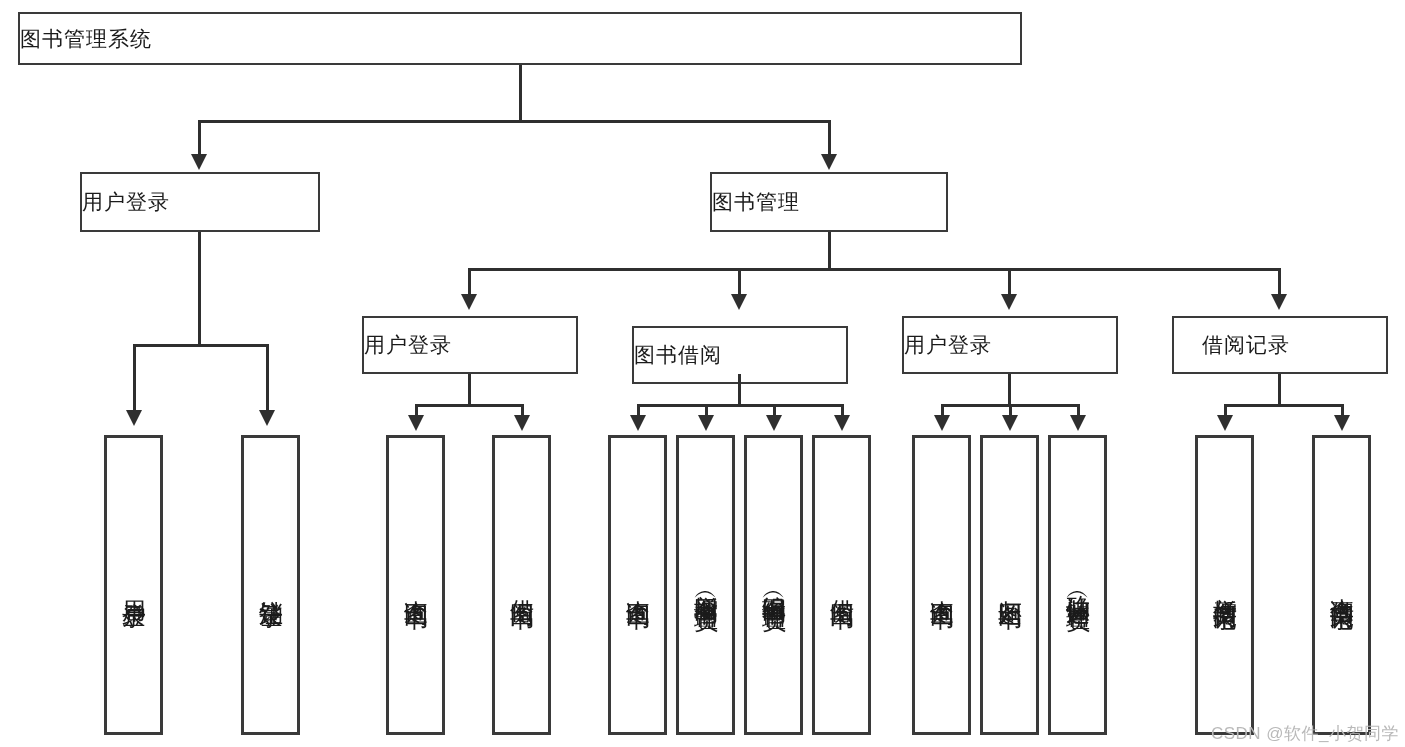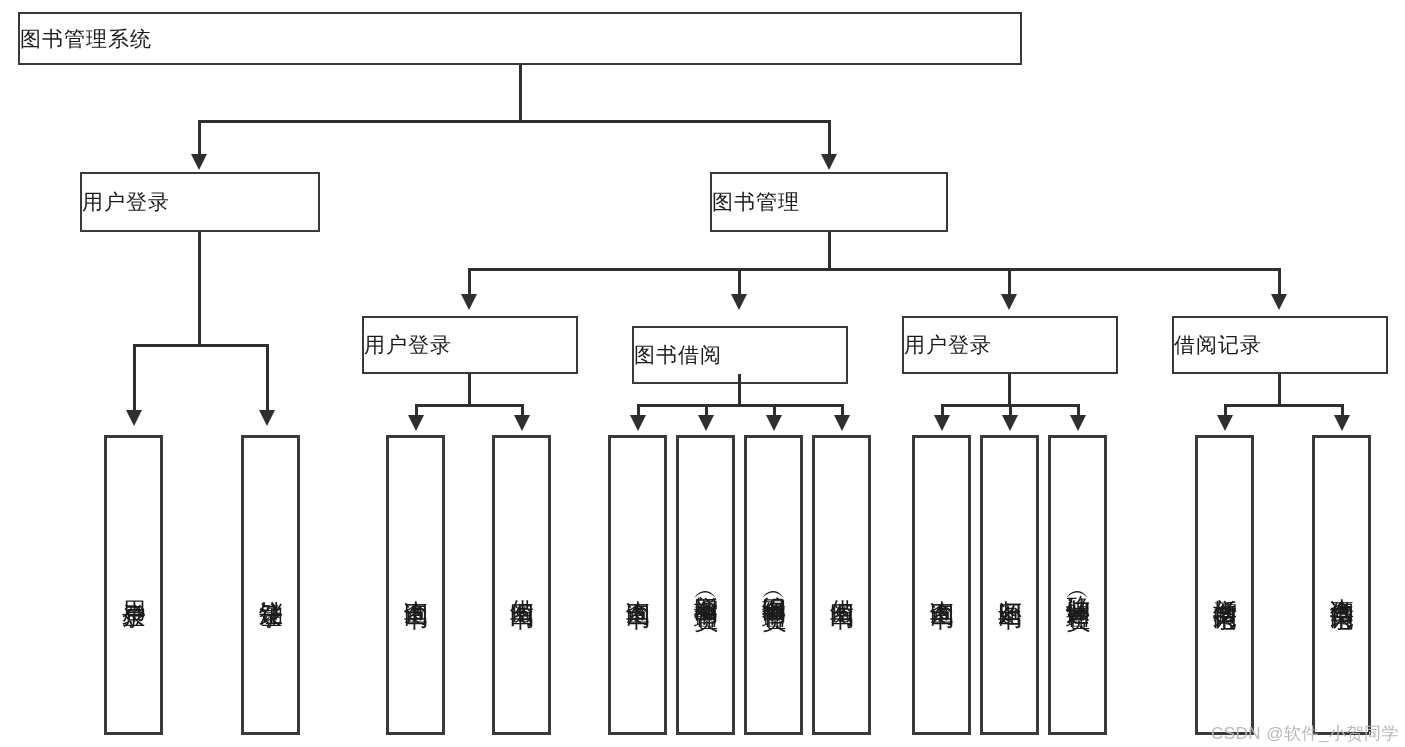--- a/index.html
+++ b/index.html
@@ -114,21 +114,21 @@
 
   <div class="node h" style="left:362px;top:316px;width:216px;height:58px;">
     <span>用户登录</span>
   </div>
   <div class="node h" style="left:632px;top:316px;width:216px;height:58px;margin-top:10px;">
     <span>图书借阅</span>
   </div>
   <div class="node h" style="left:902px;top:316px;width:216px;height:58px;">
     <span>用户登录</span>
   </div>
-  <div class="node h" style="left:1172px;top:316px;width:216px;height:58px;">
+  <div class="node h" style="left:1172px;top:316px;width:216px;height:58px;padding-left:28px;">
     <span>借阅记录</span>
   </div>
 
   <div class="line vline" style="left:468px;top:374px;height:32px;"></div>
   <div class="line hline" style="left:415px;top:404px;width:107px;"></div>
   <div class="line vline" style="left:415px;top:404px;height:16px;"></div>
   <div class="arrow" style="left:408px;top:415px;"></div>
   <div class="line vline" style="left:521px;top:404px;height:16px;"></div>
   <div class="arrow" style="left:514px;top:415px;"></div>
 

